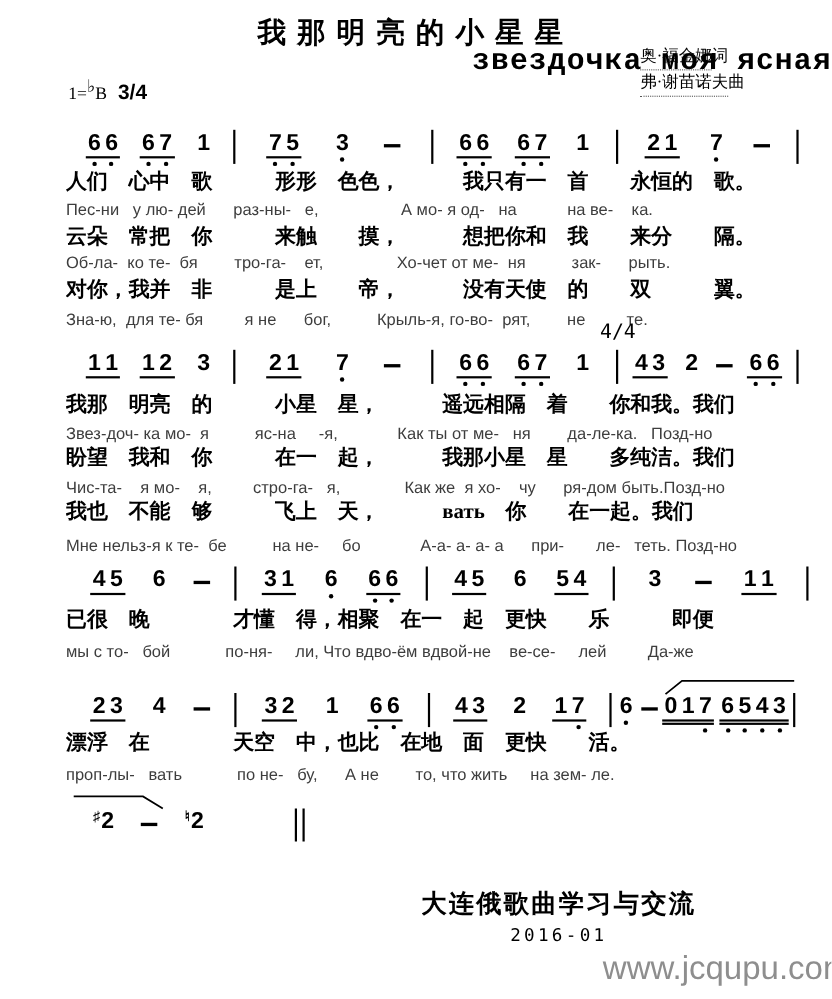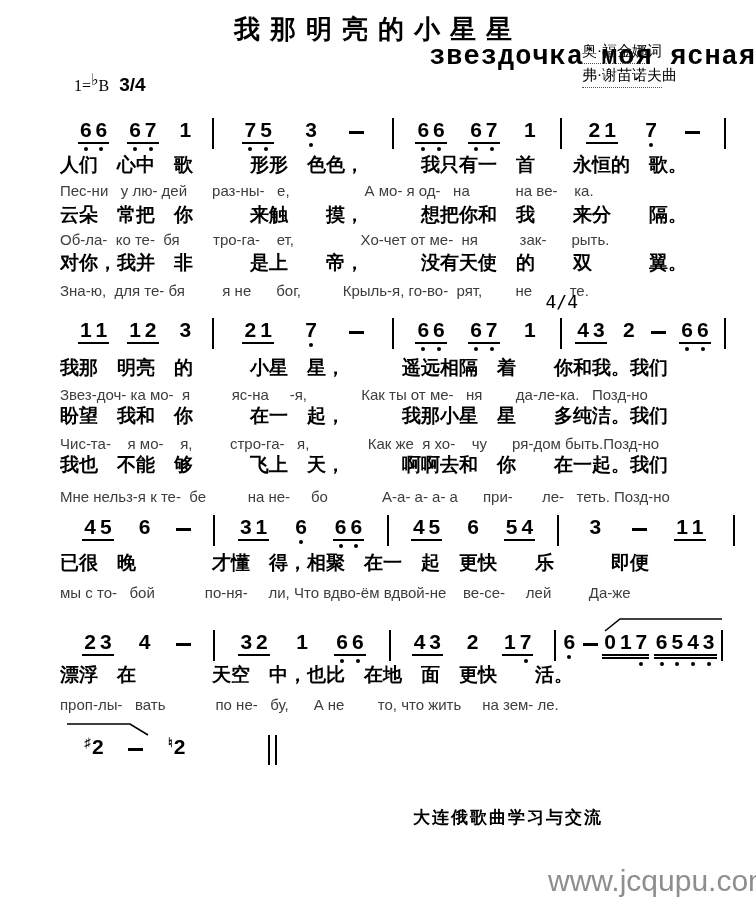--- a/index.html
+++ b/index.html
@@ -9,21 +9,21 @@
   .title-zh{position:absolute;top:12px;left:0;width:756px;text-align:center;
             font-family:"Liberation Serif",serif;font-weight:bold;font-size:26px;letter-spacing:10px;}
   .title-ru{position:absolute;top:42px;left:0;width:756px;text-align:right;
             font-family:Liberation Mono, monospace;font-weight:bold;font-size:27px;letter-spacing:1px;}
 
   .credits{position:absolute;top:40px;left:582px;width:130px;font-size:15px;line-height:23px;
            font-family:"Liberation Serif",serif;}
   .credit-line{display:flex;justify-content:flex-start;}
   .credit-name{border-bottom:1px dotted #555;}
 
-  .keysig{position:absolute;top:74px;left:74px;font-size:16px;font-family:"Liberation Serif",serif;}
+  .keysig{position:absolute;top:74px;left:62px;font-size:16px;font-family:"Liberation Serif",serif;}
   .keysig .flat{position:relative;top:-6px;font-size:16px;}
   .keysig .meter{font-weight:bold;font-size:19px;font-family:"Liberation Sans",sans-serif;margin-left:10px;}
 
   .score-line{position:absolute;display:flex;align-items:flex-start;}
   .cell{position:relative;display:flex;justify-content:space-evenly;align-items:flex-start;
         border-right:2px solid #000;height:30px;padding-top:1px;}
   .cell.open{border-right:none;}
   .nt{position:relative;font-weight:bold;font-size:21px;line-height:22px;padding:0 3px;
       font-family:"Liberation Sans",sans-serif;}
   .acc{font-size:13px;position:relative;top:-7px;margin-right:1px;font-weight:bold;}
@@ -39,21 +39,21 @@
            font-size:18px;font-weight:normal;}
   .dblbar{width:5px;height:30px;border-left:2px solid #000;border-right:2px solid #000;margin-left:58px;}
   .oversvg{position:absolute;pointer-events:none;}
 
   .lyric{position:absolute;left:60px;width:692px;white-space:pre;overflow:hidden;}
   .lyric.zh{font-family:"Liberation Serif",serif;font-weight:bold;font-size:19px;color:#000;}
   .lyric.ru{font-family:"Liberation Sans",sans-serif;font-size:15px;color:#3d3d3d;}
 
   .footer{position:absolute;left:368px;top:806px;width:280px;text-align:center;
           font-family:"Liberation Serif",serif;}
-  .footer .f1{font-size:17px;font-weight:bold;letter-spacing:2px;}
+  .footer .f1{font-size:23px;font-weight:bold;letter-spacing:2px;}
   .footer .f2{font-size:16px;letter-spacing:3px;margin-top:3px;font-family:"DejaVu Sans Mono",monospace;}
   .footer .f3{font-size:18px;font-weight:bold;letter-spacing:7px;margin-top:3px;}
 
   .watermark{position:absolute;left:548px;top:864px;font-family:"Liberation Sans",sans-serif;
              font-size:30px;color:#8e8e8e;}
 </style>
 </head>
 <body>
 
 <div class="page">
@@ -165,21 +165,21 @@
           <span class="bm">
             <span class="nt"><span class="num">6</span><span class="dotb"></span></span>
             <span class="nt"><span class="num">6</span><span class="dotb"></span></span>
           </span>
         </div>
       </div>
       <div class="lyric zh" style="top: 355px;">我那　明亮　的　　　小星　星，　　　遥远相隔　着　　你和我。我们</div>
       <div class="lyric ru" style="top: 386px;">Звез-доч- ка мо-  я          яс-на     -я,             Как ты от ме-   ня        да-ле-ка.   Позд-но</div>
       <div class="lyric zh" style="top: 403px;">盼望　我和　你　　　在一　起，　　　我那小星　星　　多纯洁。我们</div>
       <div class="lyric ru" style="top: 435px;">Чис-та-    я мо-    я,         стро-га-   я,              Как же  я хо-    чу      ря-дом быть.Позд-но</div>
-      <div class="lyric zh" style="top: 452px;">我也　不能　够　　　飞上　天，　　　啊啊去和　你　　在一起。我们</div>
+      <div class="lyric zh" style="top: 452px;">我也　不能　够　　　飞上　天，　　　вать　你　　在一起。我们</div>
       <div class="lyric ru" style="top: 488px;">Мне нельз-я к те-  бе          на не-     бо             А-а- а- а- а      при-       ле-   теть. Позд-но</div>
       <div class="score-line" style="top: 515px; left: 60px;">
         <div class="cell" style="width: 153px;">
           <span class="bm">
             <span class="nt"><span class="num">4</span></span>
             <span class="nt"><span class="num">5</span></span>
           </span>
           <span class="nt"><span class="num">6</span></span>
           <span class="dash"></span>
         </div>
@@ -276,17 +276,18 @@
         </div>
         <div class="dblbar"></div>
         <svg width="100" height="16" class="oversvg" style="left: 6px; top: -14px;">
           <path d="M1 3 L64 3 L82 14" stroke="#000" stroke-width="1.6" fill="none"></path>
         </svg>
       </div>
     </div>
 
   <div class="footer">
     <div class="f1">大连俄歌曲学习与交流</div>
+    <div class="f2">2016-01</div>
   </div>
 
   <div class="watermark">www.jcqupu.com</div>
 
 </div>
 
 </body></html>

